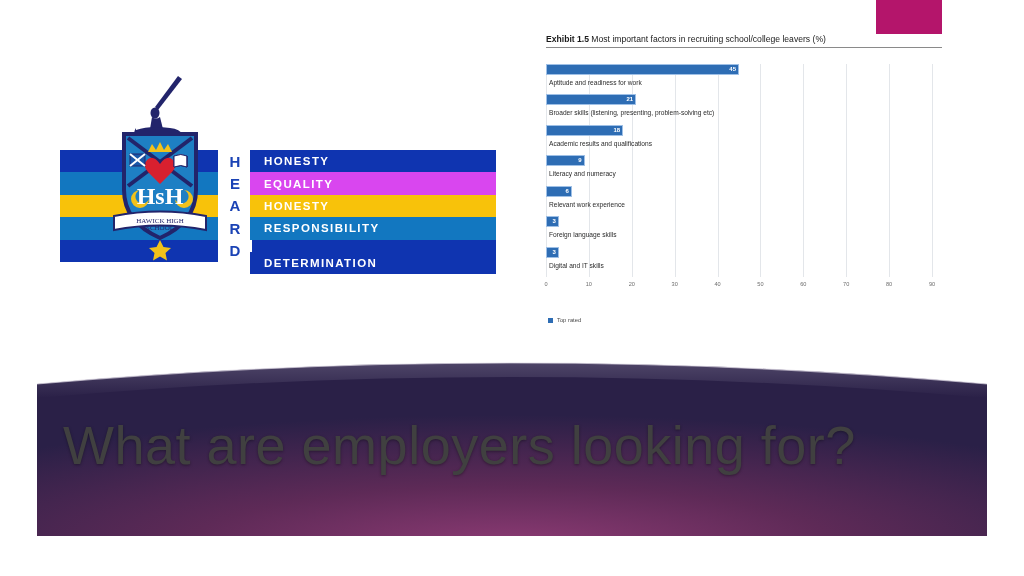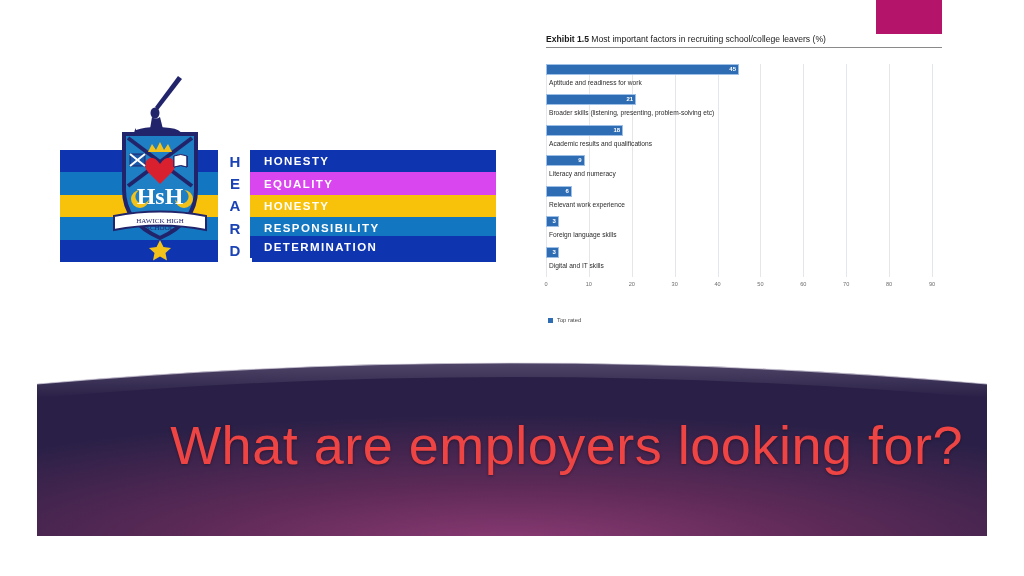--- a/index.html
+++ b/index.html
@@ -80,25 +80,24 @@
   .legend .lg{font-size:5.8px;color:#4a4a4a;font-family:"Liberation Sans", sans-serif;}
 
   
   .banner{
     position:absolute;left:37px;top:358px;width:950px;height:178px;
     overflow:hidden;
   }
   .banner-bg{position:absolute;inset:0;}
   .banner-title{
     position:absolute;left:26px;top:56px;width:900px;
-    font-size:54px;color:#ef4444;font-weight:normal;letter-spacing:0.5px;
+    font-size:54px;color:#404040;font-weight:normal;letter-spacing:0.5px;
     font-family:"Liberation Sans", sans-serif;
     text-shadow:0 1px 3px rgba(0,0,0,.35);
     white-space:nowrap;
-    text-align:right;
   }
 </style>
 </head>
 <body>
 
 <div class="slide">
 
   <div class="magenta-block" id="mb1" style="background: rgb(180, 21, 107);"></div>
   <div class="magenta-block" id="mb2" style="background: rgb(180, 21, 107);"></div>
 
@@ -175,21 +174,21 @@
       </div>
       <div class="vrow" style="top: 22.4px; background: #d946ef;">
         <span>EQUALITY</span>
       </div>
       <div class="vrow" style="top: 44.8px; background: rgb(248, 194, 10);">
         <span>HONESTY</span>
       </div>
       <div class="vrow" style="top: 67.2px; background: rgb(18, 119, 192);">
         <span>RESPONSIBILITY</span>
       </div>
-      <div class="vrow" style="top: 86px; background: rgb(15, 52, 176);">
+      <div class="vrow" style="top: 102px; background: rgb(15, 52, 176);">
         <span>DETERMINATION</span>
       </div>
     </div>
   </div>
 
   <div class="chart-panel">
     <div class="chart-title">
       <b>Exhibit 1.5</b><span> Most important factors in recruiting school/college leavers (%)</span>
     </div>
     <div class="title-rule"></div>

